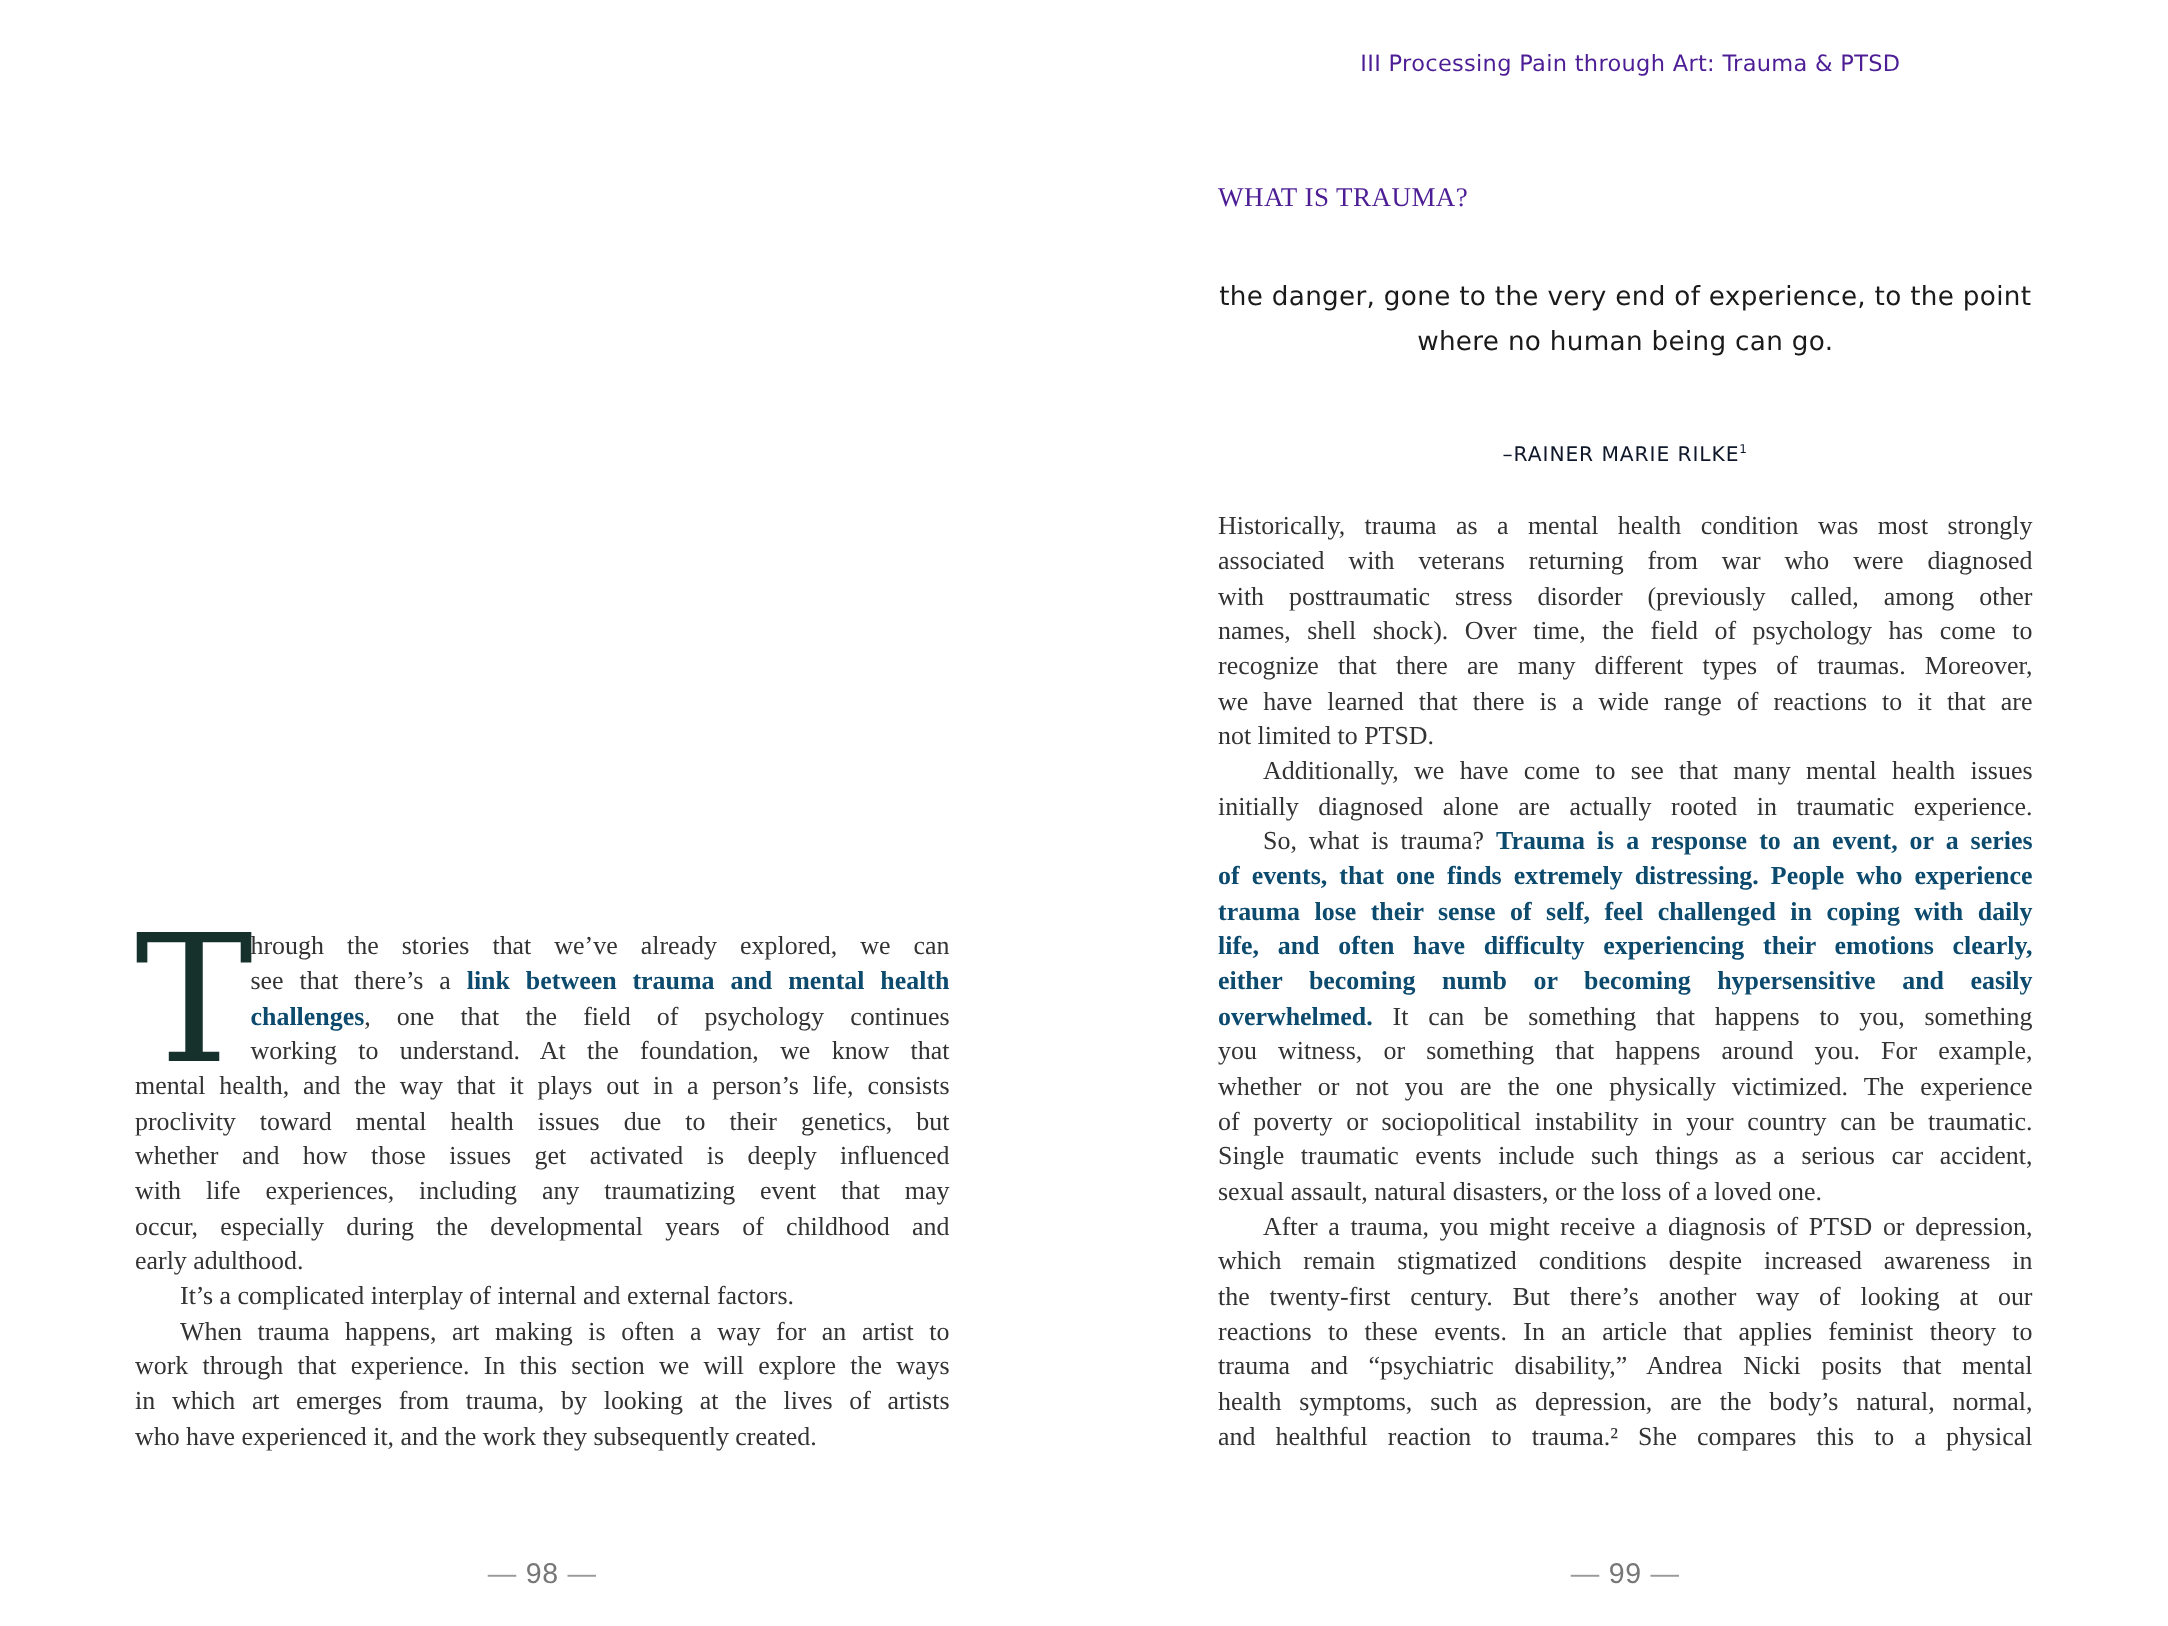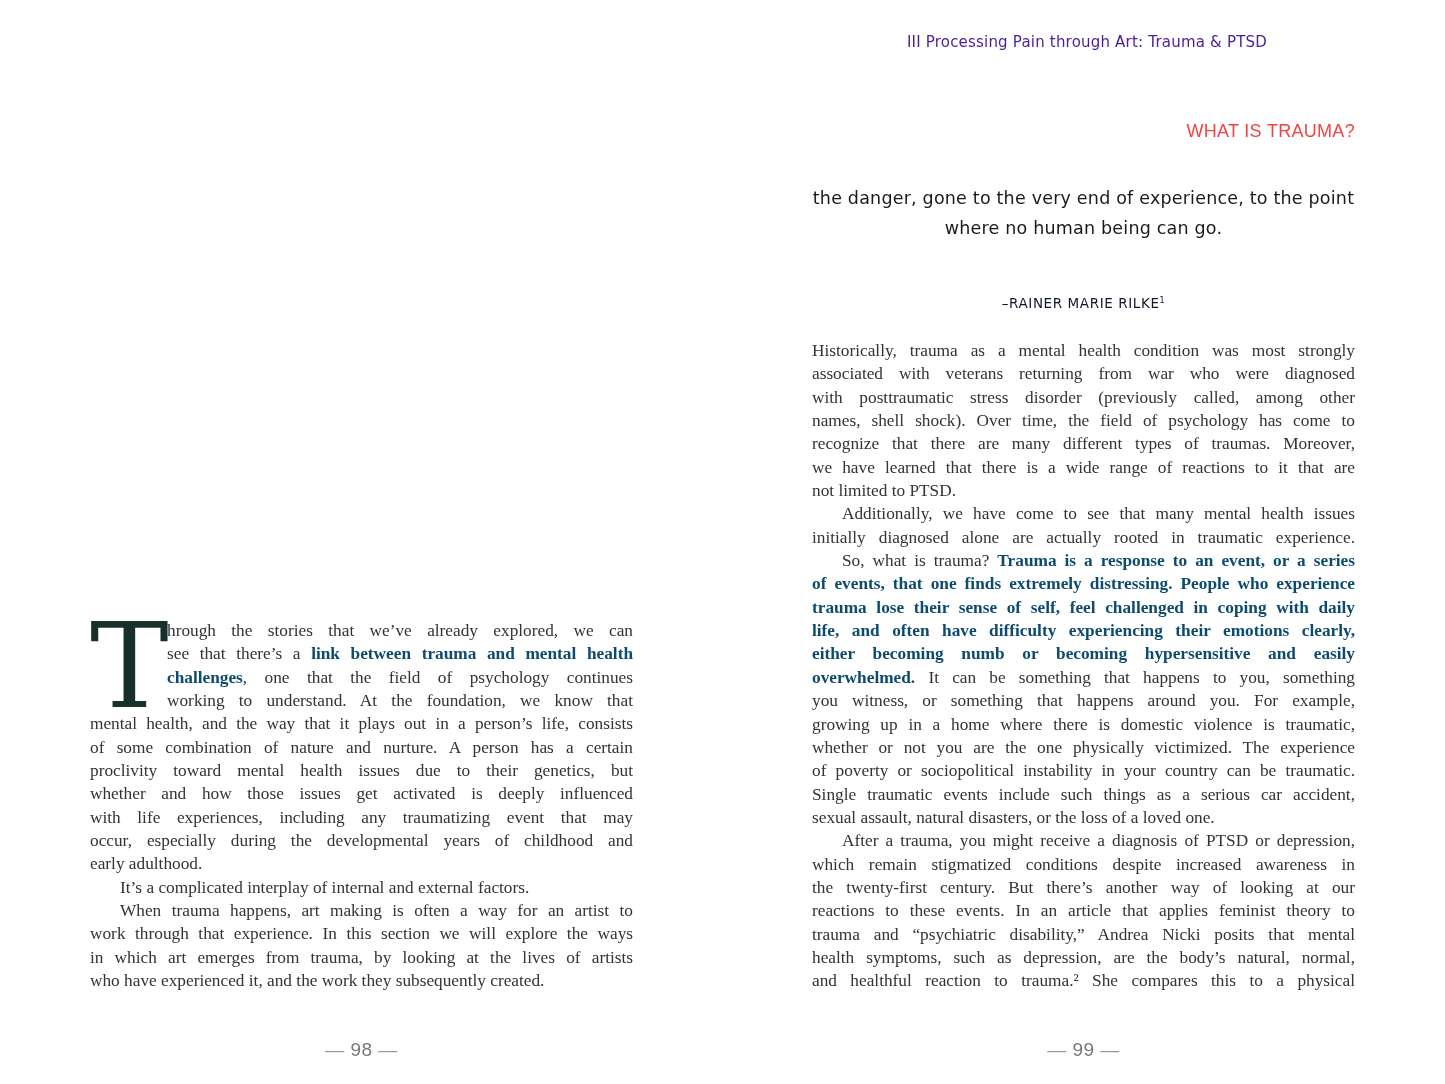--- a/index.html
+++ b/index.html
@@ -10,23 +10,23 @@
 
   .running-head {
     position: absolute; top: 33px; left: 178px; width: 367px;
     text-align: right;
     font-family: "DejaVu Sans", sans-serif; font-size: 15px;
     color: #4c1d95; letter-spacing: 0.2px; white-space: nowrap;
   }
 
   .section-title {
     position: absolute; top: 121px; left: 90px; width: 543px;
-    text-align: right;
-    font-family: Liberation Sans, sans-serif; font-size: 18px;
-    color: #ef4444; letter-spacing: 0.3px;
+    text-align: left;
+    font-family: Liberation Serif, serif; font-size: 18px;
+    color: #4c1d95; letter-spacing: 0.3px;
   }
 
   .epigraph {
     position: absolute; top: 183px; left: 90px; width: 543px;
     text-align: center;
     font-family: "DejaVu Sans", sans-serif; font-size: 17.5px;
     line-height: 30px; color: #1a1a1a; letter-spacing: 0.2px;
   }
   .epigraph .eline { display: block; white-space: nowrap; }
 
@@ -73,21 +73,20 @@
 <body>
 
 <div class="page page-left">
   <div class="dropcap">T</div>
   <div class="body-text">
     <span class="line dropped"><span>hrough the stories that we’ve already explored, we can</span></span>
     <span class="line dropped"><span>see that there’s a </span><span class="b">link between trauma and mental health</span></span>
     <span class="line dropped"><span class="b">challenges</span><span>, one that the field of psychology continues</span></span>
     <span class="line dropped"><span>working to understand. At the foundation, we know that</span></span>
     <span class="line"><span>mental health, and the way that it plays out in a person’s life, consists</span></span>
-    <span class="line"><span>of some combination of nature and nurture. A person has a certain</span></span>
     <span class="line"><span>proclivity toward mental health issues due to their genetics, but</span></span>
     <span class="line"><span>whether and how those issues get activated is deeply influenced</span></span>
     <span class="line"><span>with life experiences, including any traumatizing event that may</span></span>
     <span class="line"><span>occur, especially during the developmental years of childhood and</span></span>
     <span class="line last"><span>early adulthood.</span></span>
     <span class="line last indent"><span>It’s a complicated interplay of internal and external factors.</span></span>
     <span class="line indent"><span>When trauma happens, art making is often a way for an artist to</span></span>
     <span class="line"><span>work through that experience. In this section we will explore the ways</span></span>
     <span class="line"><span>in which art emerges from trauma, by looking at the lives of artists</span></span>
     <span class="line last"><span>who have experienced it, and the work they subsequently created.</span></span>
@@ -119,21 +118,20 @@
     <span class="line last"><span>not limited to PTSD.</span></span>
     <span class="line indent"><span>Additionally, we have come to see that many mental health issues</span></span>
     <span class="line"><span>initially diagnosed alone are actually rooted in traumatic experience.</span></span>
     <span class="line indent"><span>So, what is trauma? </span><span class="b">Trauma is a response to an event, or a series</span></span>
     <span class="line"><span class="b">of events, that one finds extremely distressing. People who experience</span></span>
     <span class="line"><span class="b">trauma lose their sense of self, feel challenged in coping with daily</span></span>
     <span class="line"><span class="b">life, and often have difficulty experiencing their emotions clearly,</span></span>
     <span class="line"><span class="b">either becoming numb or becoming hypersensitive and easily</span></span>
     <span class="line"><span class="b">overwhelmed.</span><span> It can be something that happens to you, something</span></span>
     <span class="line"><span>you witness, or something that happens around you. For example,</span></span>
-    <span class="line"><span>growing up in a home where there is domestic violence is traumatic,</span></span>
     <span class="line"><span>whether or not you are the one physically victimized. The experience</span></span>
     <span class="line"><span>of poverty or sociopolitical instability in your country can be traumatic.</span></span>
     <span class="line"><span>Single traumatic events include such things as a serious car accident,</span></span>
     <span class="line last"><span>sexual assault, natural disasters, or the loss of a loved one.</span></span>
     <span class="line indent"><span>After a trauma, you might receive a diagnosis of PTSD or depression,</span></span>
     <span class="line"><span>which remain stigmatized conditions despite increased awareness in</span></span>
     <span class="line"><span>the twenty-first century. But there’s another way of looking at our</span></span>
     <span class="line"><span>reactions to these events. In an article that applies feminist theory to</span></span>
     <span class="line"><span>trauma and “psychiatric disability,” Andrea Nicki posits that mental</span></span>
     <span class="line"><span>health symptoms, such as depression, are the body’s natural, normal,</span></span>

